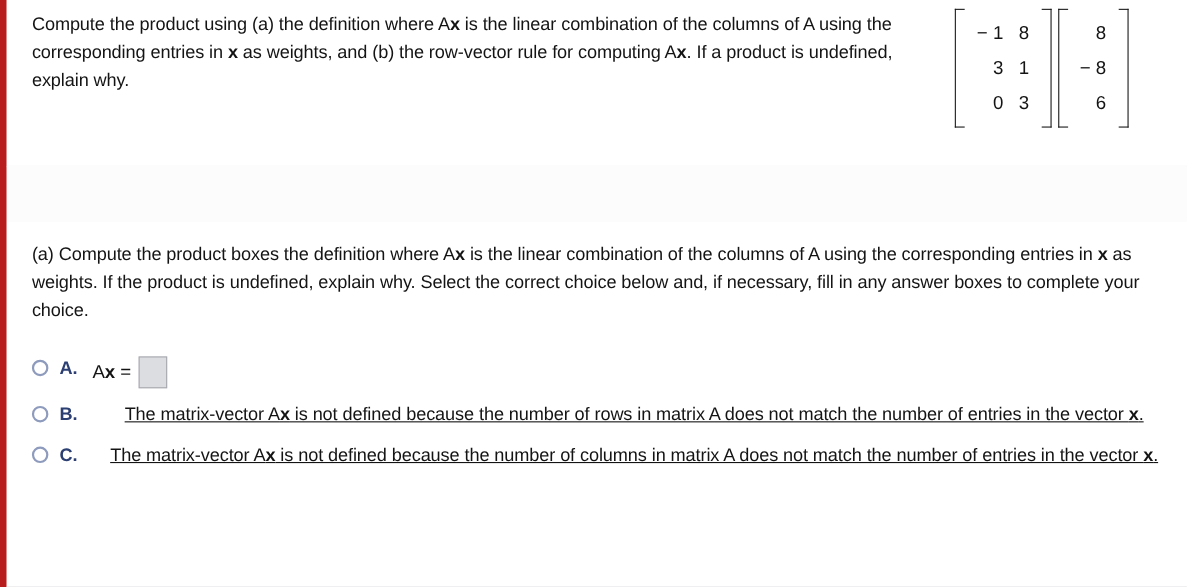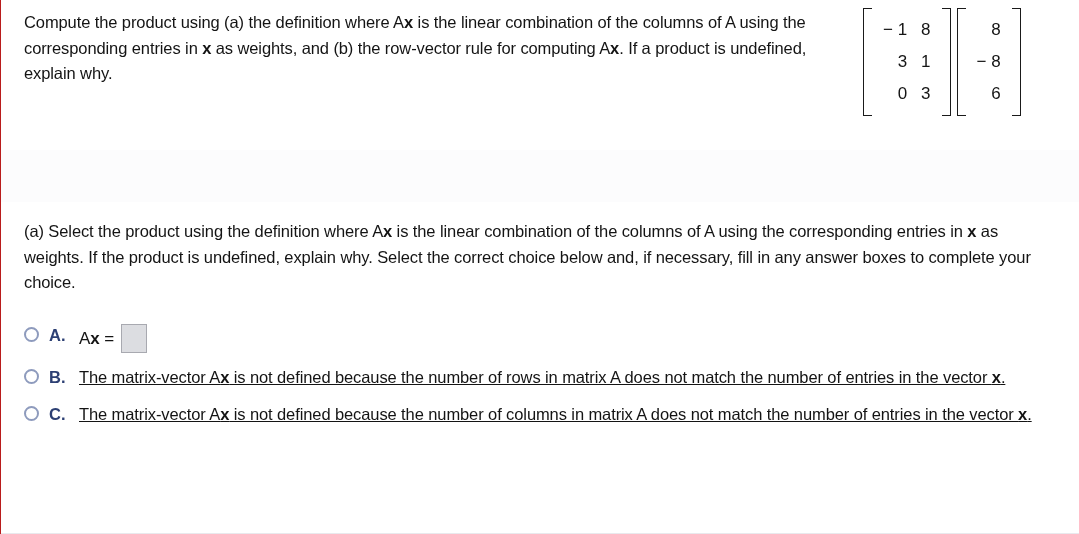--- a/index.html
+++ b/index.html
@@ -10,21 +10,21 @@
   body {
     font-family: "Liberation Sans", sans-serif;
     color: #000000;
   }
   #page {
     position: relative;
     width: 1079px;
     height: 534px;
     background: #ffffff;
     overflow: hidden;
-    border-left: 1px solid #b91c1c;
+    border-left: 6px solid #b91c1c;
     box-sizing: border-box;
   }
 
   
   .problem-block {
     position: absolute;
     left: 0;
     top: 0;
     width: 1079px;
     height: 150px;
@@ -161,20 +161,21 @@
     color: #2c3f73;
     line-height: 23px;
   }
   .choice-body {
     flex: 1 1 auto;
     font-size: 16.5px;
     line-height: 23.5px;
     color: #141414;
     letter-spacing: -0.1px;
     padding-top: 0px;
+    text-align: center;
   }
   .choice-body b { font-weight: 700; }
   .choice-body.wide { max-width: 1006px; text-decoration: underline; }
 
   
   .inline-eq {
     display: flex;
     align-items: center;
     gap: 7px;
   }
@@ -252,21 +253,21 @@
       </div>
 
     </div>
   </div>
 
   <div class="separator-line"></div>
   <div class="separator-strip"></div>
 
   <div class="part-section">
 
-    <div class="part-prompt"><span>(a) Select the product using the definition where A</span><b>x</b><span> is the linear combination of the columns of A using the corresponding entries in </span><b>x</b><span> as weights. If the product is undefined, explain why. Select the correct choice below and, if necessary, fill in any answer boxes to complete your choice.</span></div>
+    <div class="part-prompt"><span>(a) Compute the product boxes the definition where A</span><b>x</b><span> is the linear combination of the columns of A using the corresponding entries in </span><b>x</b><span> as weights. If the product is undefined, explain why. Select the correct choice below and, if necessary, fill in any answer boxes to complete your choice.</span></div>
 
     <div class="choices">
 
       <div class="choice">
         <div class="radio"></div>
         <div class="choice-letter">A.</div>
         <div class="choice-body">
           <div class="inline-eq">
             <span class="eq-label"><span>A</span><b>x</b><span> =</span></span>
             <span class="answer-box" title=""></span>

